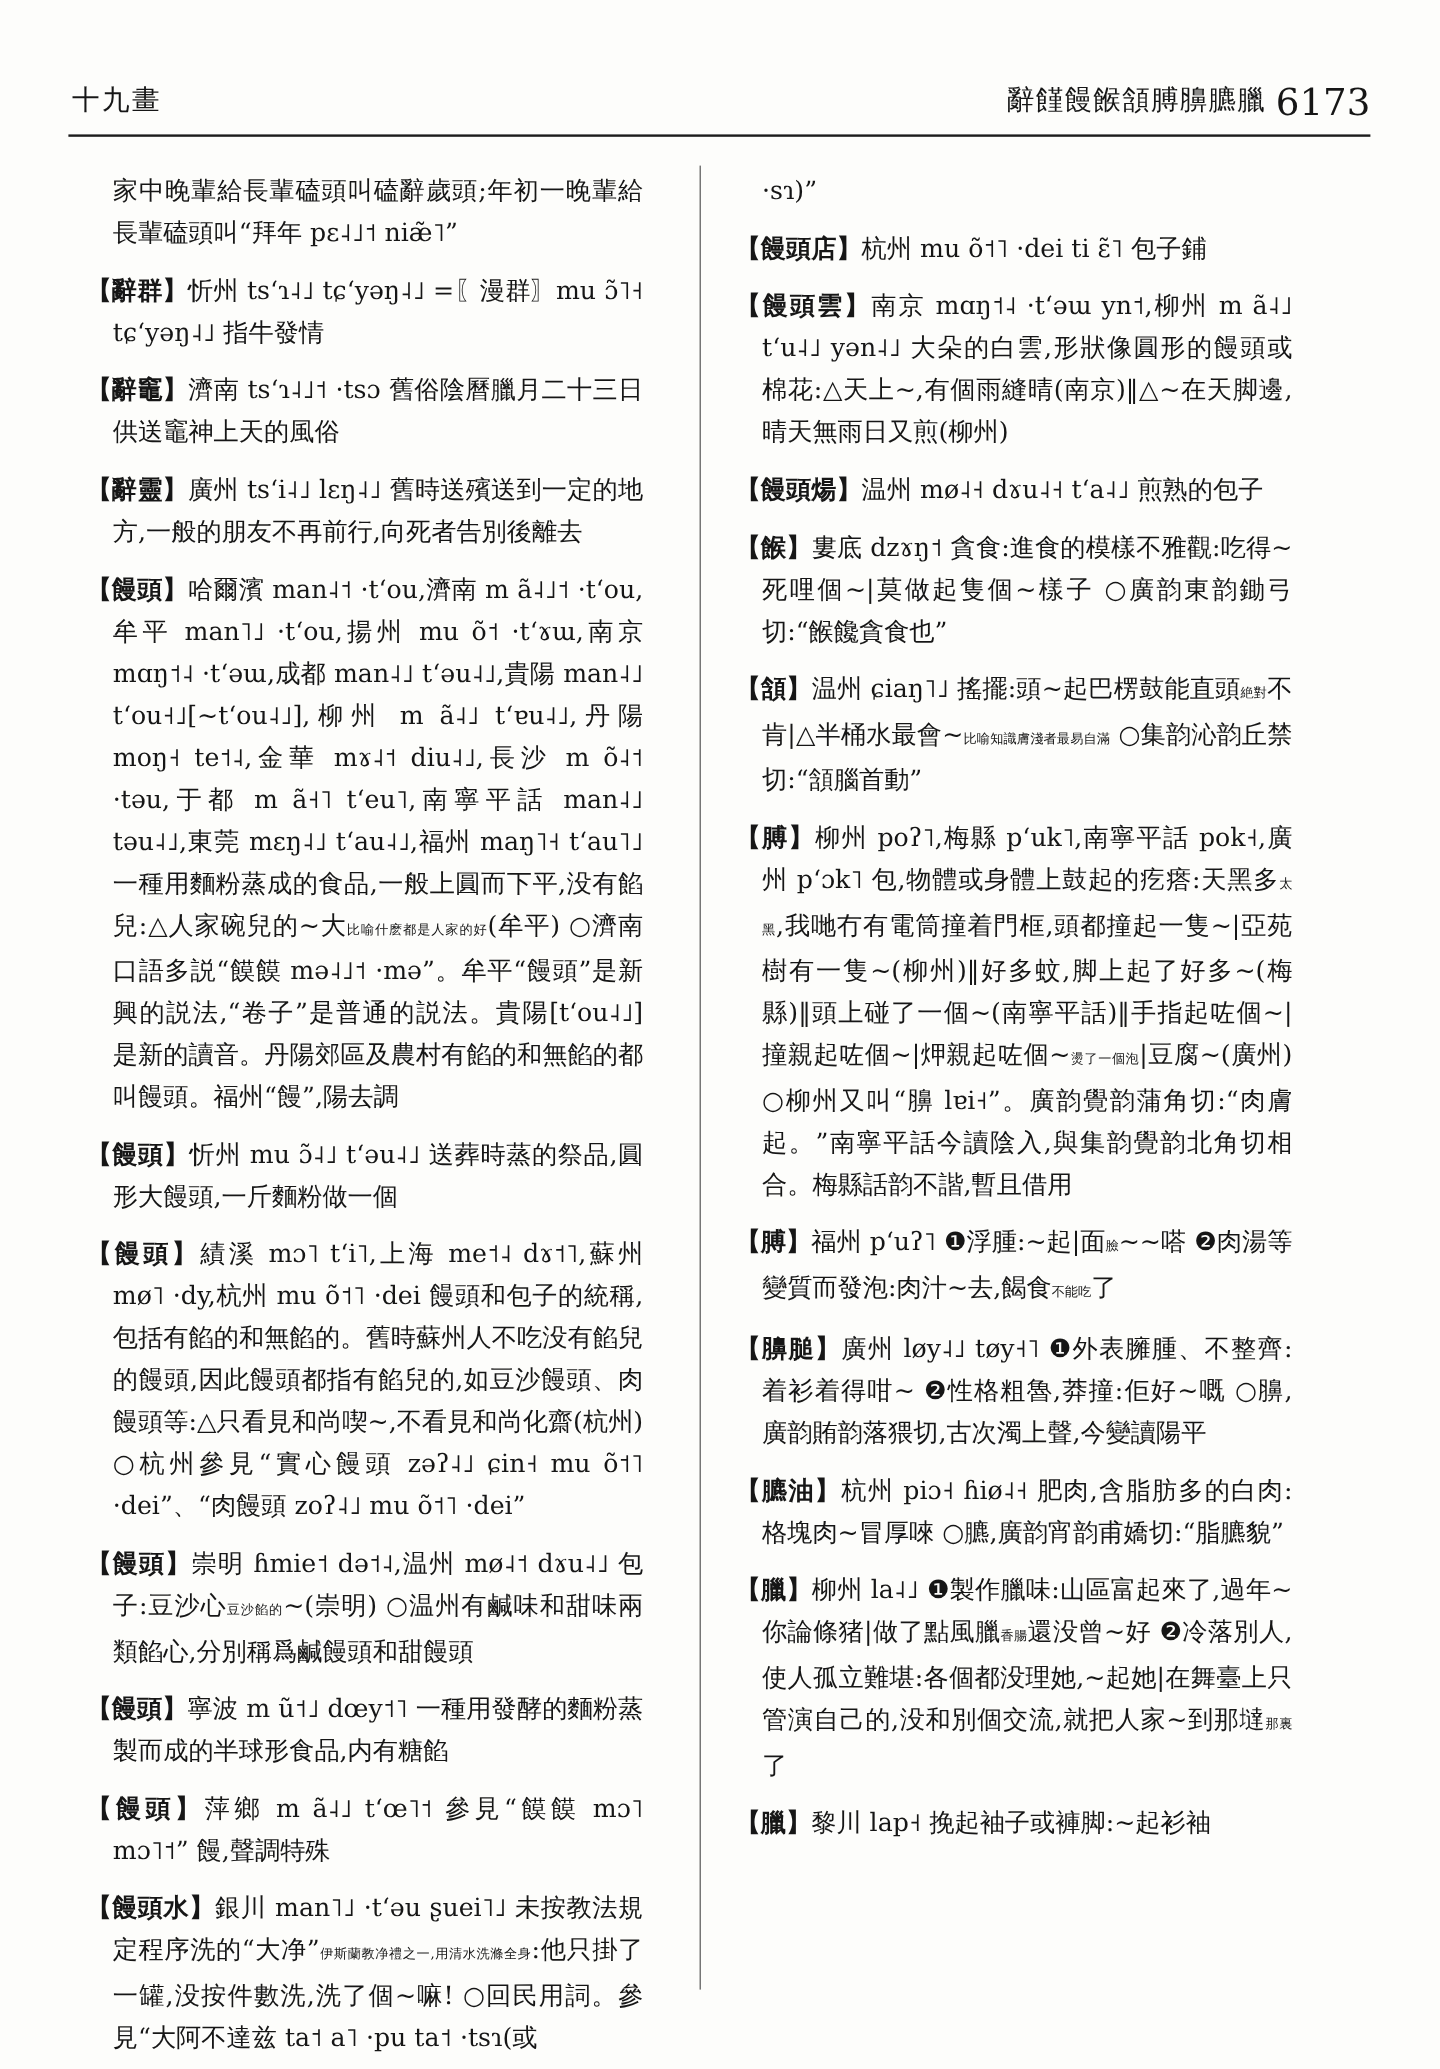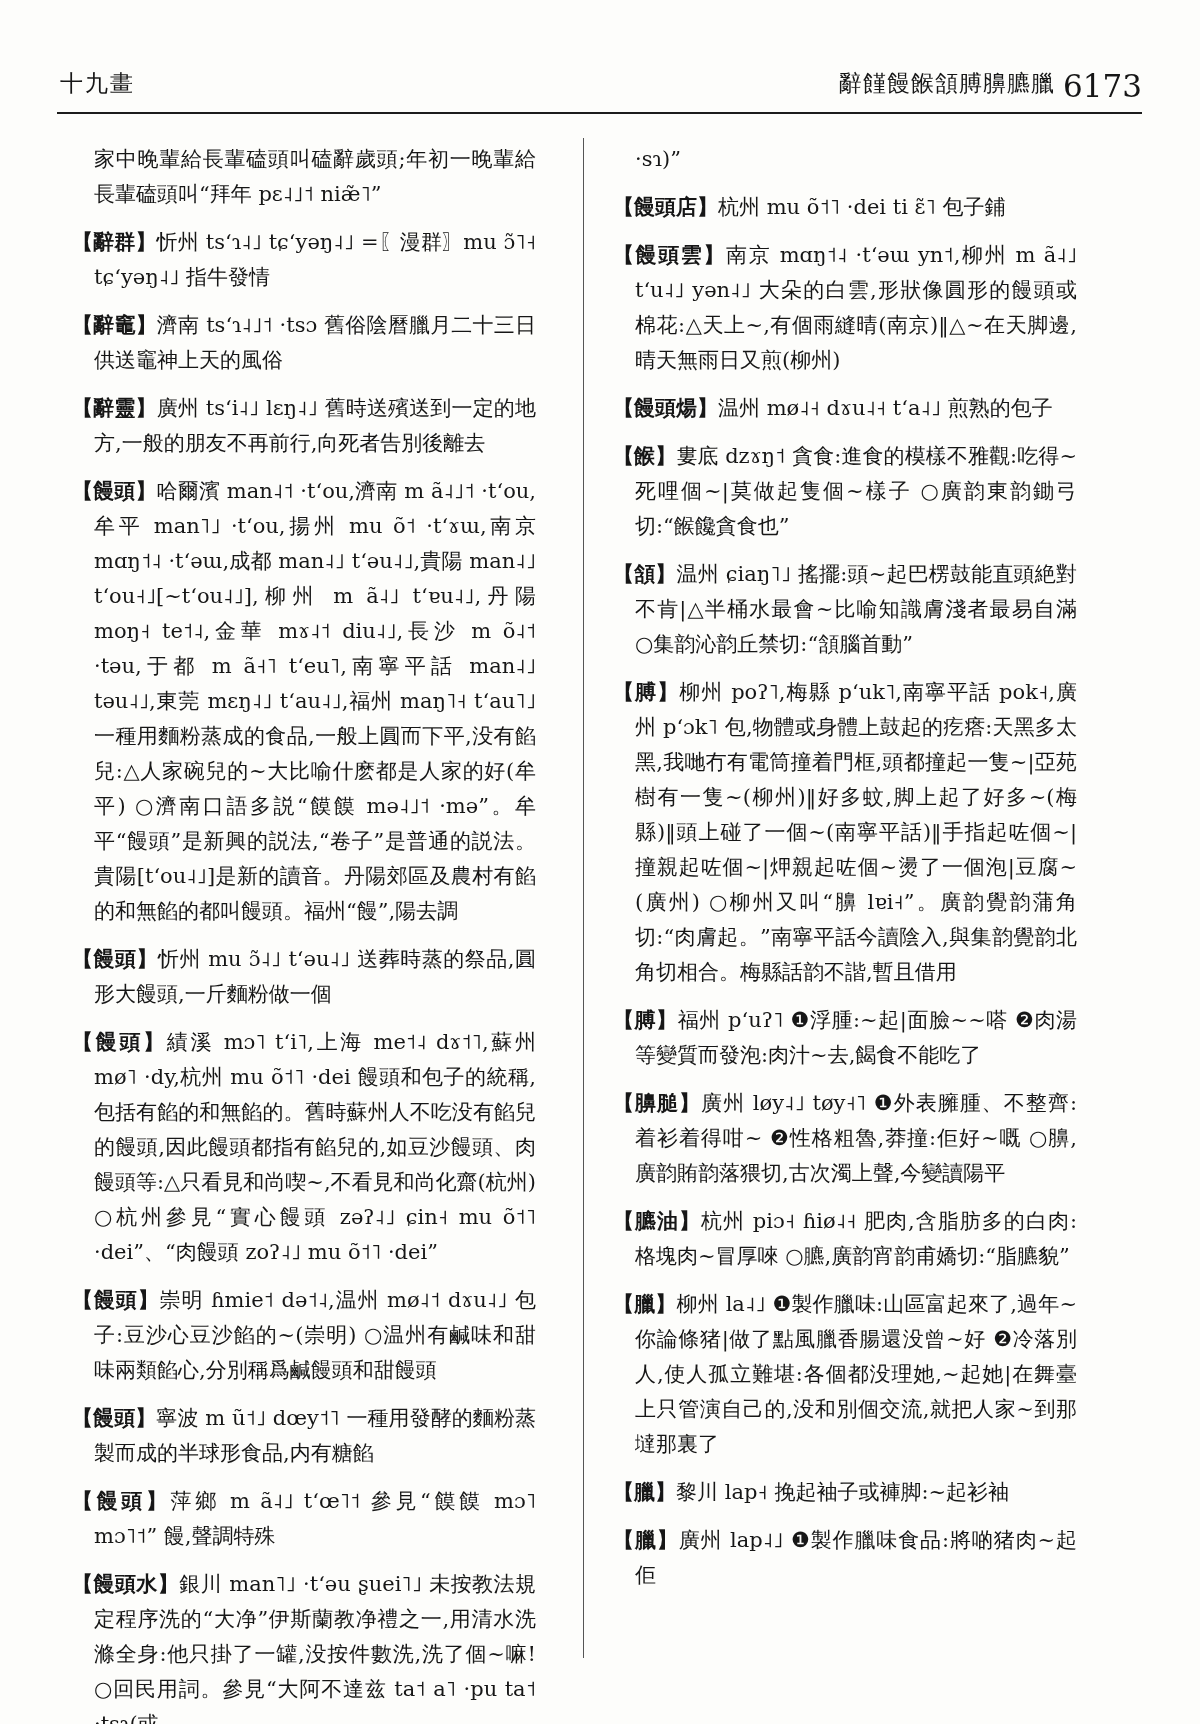--- a/index.html
+++ b/index.html
@@ -30,21 +30,21 @@
     text-align:justify;
   }
   .column.left{left:60px;}
   .column.right{left:601px;}
   p.entry{
     margin:12px;padding-left:22px;text-indent:-22px;
   }
   p.entry.cont{text-indent:0;}
   .head{font-weight:bold;letter-spacing:0;}
   .seg{letter-spacing:0;}
-  .small{font-size:21px;}
+  .small{font-size:11px;}
 </style>
 </head>
 <body>
 
 <div class="page-header">
   <span>十九畫</span>
   <span class="header-right">
     <span>辭饉饅餱頷膊䑄臕臘</span>
     <span class="page-num">6173</span>
   </span>
@@ -71,14 +71,13 @@
     <p class="entry"><span class="head">【饅頭雲】</span><span class="seg">南京 mɑŋ˦˨ ·tʻəɯ yn˦,柳州 m ã˨˩ tʻu˨˩ yən˨˩ 大朵的白雲,形狀像圓形的饅頭或棉花:△天上~,有個雨縫晴(南京)‖△~在天脚邊,晴天無雨日又煎(柳州)</span></p>
     <p class="entry"><span class="head">【饅頭煬】</span><span class="seg">温州 mø˨˧ dɤu˨˧ tʻa˨˩ 煎熟的包子</span></p>
     <p class="entry"><span class="head">【餱】</span><span class="seg">婁底 dzɤŋ˦ 貪食:進食的模樣不雅觀:吃得~死哩個~|莫做起隻個~樣子 ○廣韵東韵鋤弓切:“餱饞貪食也”</span></p>
     <p class="entry"><span class="head">【頷】</span><span class="seg">温州 ɕiaŋ˥˩ 搖擺:頭~起巴楞鼓能直頭</span><span class="small">絶對</span><span class="seg">不肯|△半桶水最會~</span><span class="small">比喻知識膚淺者最易自滿</span><span class="seg"> ○集韵沁韵丘禁切:“頷腦首動”</span></p>
     <p class="entry"><span class="head">【膊】</span><span class="seg">柳州 poʔ˥,梅縣 pʻuk˥,南寧平話 pok˧,廣州 pʻɔk˥ 包,物體或身體上鼓起的疙瘩:天黑多</span><span class="small">太黑</span><span class="seg">,我哋冇有電筒撞着門框,頭都撞起一隻~|亞苑樹有一隻~(柳州)‖好多蚊,脚上起了好多~(梅縣)‖頭上碰了一個~(南寧平話)‖手指起咗個~|撞親起咗個~|炠親起咗個~</span><span class="small">燙了一個泡</span><span class="seg">|豆腐~(廣州) ○柳州又叫“䑄 lɐi˧”。廣韵覺韵蒲角切:“肉膚起。”南寧平話今讀陰入,與集韵覺韵北角切相合。梅縣話韵不諧,暫且借用</span></p>
     <p class="entry"><span class="head">【膊】</span><span class="seg">福州 pʻuʔ˥ ❶浮腫:~起|面</span><span class="small">臉</span><span class="seg">~~嗒 ❷肉湯等變質而發泡:肉汁~去,餲食</span><span class="small">不能吃</span><span class="seg">了</span></p>
     <p class="entry"><span class="head">【䑄膇】</span><span class="seg">廣州 løy˨˩ tøy˧˥ ❶外表臃腫、不整齊:着衫着得咁~ ❷性格粗魯,莽撞:佢好~嘅 ○䑄,廣韵賄韵落猥切,古次濁上聲,今變讀陽平</span></p>
     <p class="entry"><span class="head">【臕油】</span><span class="seg">杭州 piɔ˧ ɦiø˨˧ 肥肉,含脂肪多的白肉:格塊肉~冒厚唻 ○臕,廣韵宵韵甫嬌切:“脂臕貌”</span></p>
     <p class="entry"><span class="head">【臘】</span><span class="seg">柳州 la˨˩ ❶製作臘味:山區富起來了,過年~你論條猪|做了點風臘</span><span class="small">香腸</span><span class="seg">還没曾~好 ❷冷落別人,使人孤立難堪:各個都没理她,~起她|在舞臺上只管演自己的,没和別個交流,就把人家~到那墶</span><span class="small">那裏</span><span class="seg">了</span></p>
     <p class="entry"><span class="head">【臘】</span><span class="seg">黎川 lap˧ 挽起袖子或褲脚:~起衫袖</span></p>
-    <p class="entry"><span class="head">【臘】</span><span class="seg">廣州 lap˨˩ ❶製作臘味食品:將啲猪肉~起佢</span></p>
   </div>
 
 </body></html>

